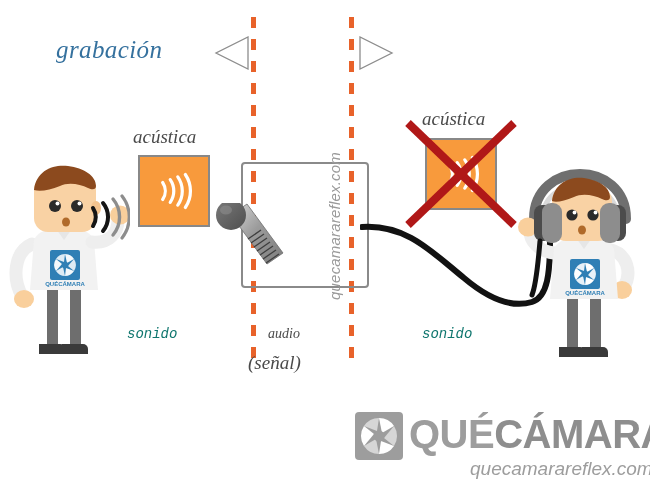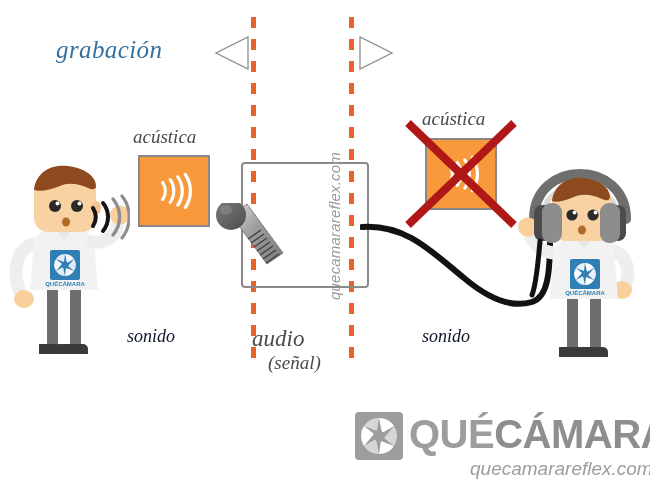--- a/index.html
+++ b/index.html
@@ -26,32 +26,33 @@
   .lbl-stage {
     color: #35719e;
     font-size: 25px;
     letter-spacing: .4px;
   }
   .lbl-dark {
     color: #4a4a4a;
     font-size: 20px;
   }
   .lbl-dark-lg {
-    color: #0f172a;
-    font-size: 18px;
+    color: #0f766e;
+    font-size: 14px;
+    font-family: Liberation Mono, monospace;
   }
 
   #label-grabacion { left: 56px;  top: 36px;  }
   #label-reproduccion { left: 390px; top: 36px; }
   #label-acustica-left  { left: 133px; top: 126px; font-size: 19px; }
   #label-acustica-right { left: 422px; top: 108px; font-size: 19px; }
   #label-sonido-left  { left: 127px; top: 326px; }
   #label-sonido-right { left: 422px; top: 326px; }
-  #label-audio  { left: 252px; top: 326px; font-size: 23px; }
-  #label-senal  { left: 268px; top: 352px; font-size: 19px; }
+  #label-audio  { left: 268px; top: 326px; font-size: 14px; }
+  #label-senal  { left: 248px; top: 352px; font-size: 19px; }
 
   
   #watermark-vertical {
     position: absolute;
     left: 326px;
     top: 118px;
     transform-origin: left top;
     transform: rotate(-90deg) translate(-182px, 0px);
     color: #9a9a9a;
     font-family: "Liberation Sans", sans-serif;

